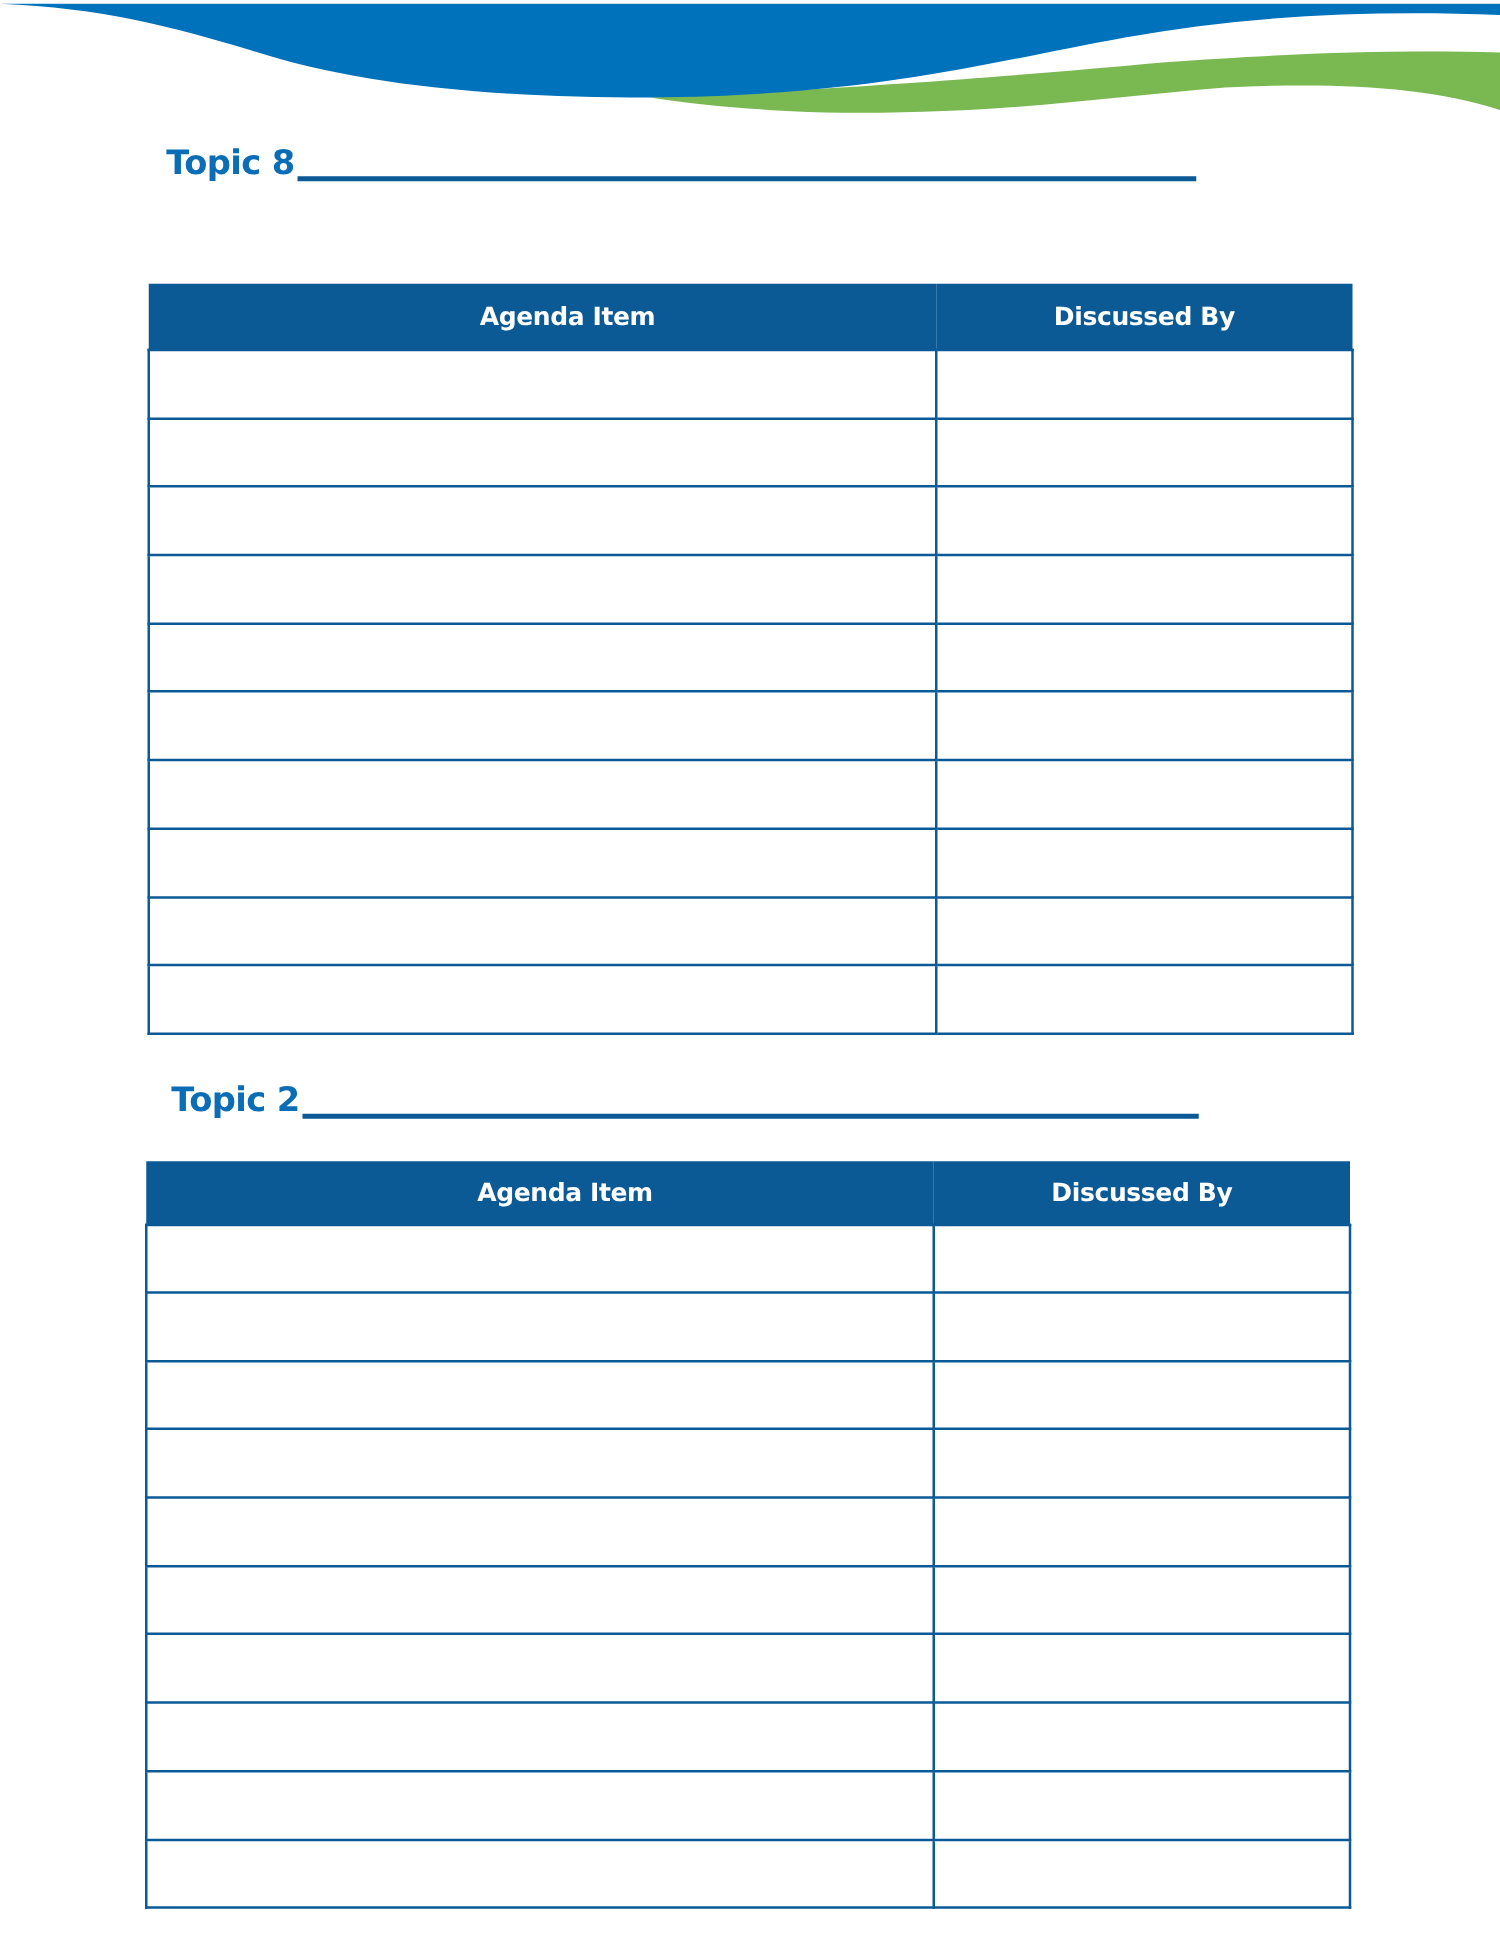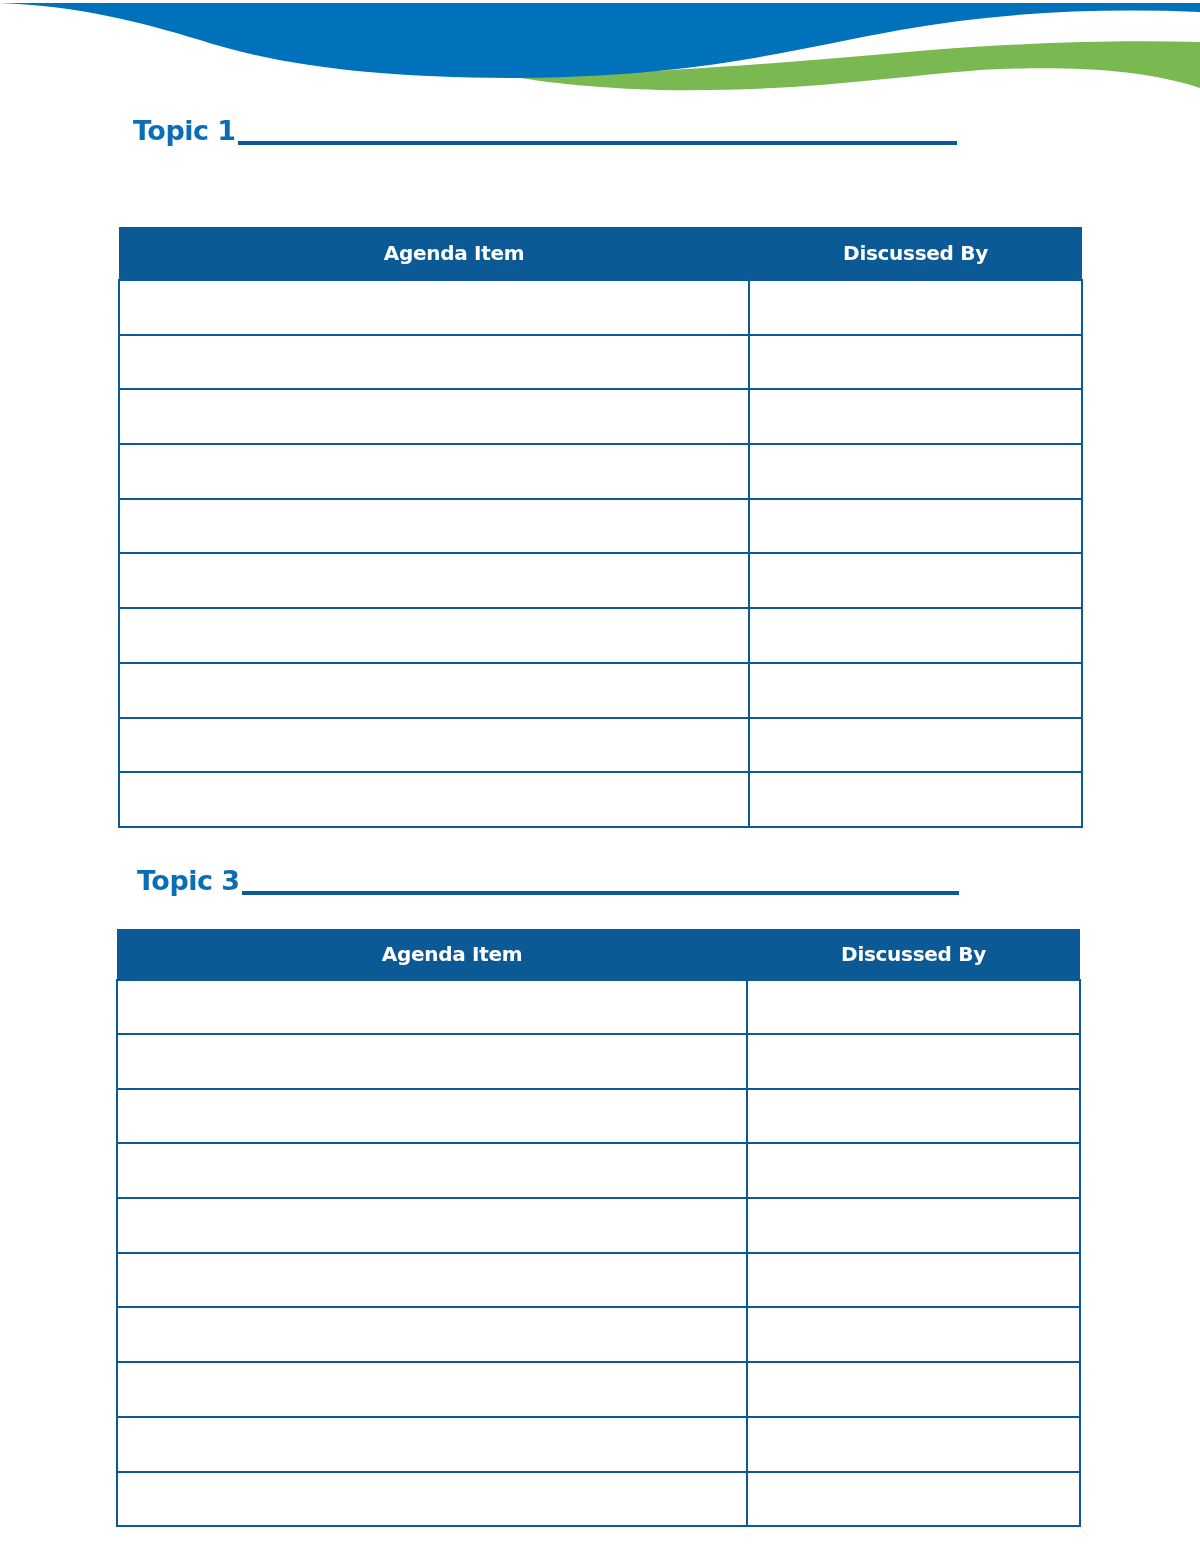--- a/index.html
+++ b/index.html
@@ -37,21 +37,21 @@
   </style>
 </head>
 <body>
 
 <svg class="wave" viewBox="0 0 1200 100" preserveAspectRatio="none">
   <path d="M520,78 C700,70 820,60 930,50 C1040,42 1120,40 1200,42 L1200,88 C1140,68 1060,66 980,70 C880,78 800,92 660,90 C600,88 560,84 520,78 Z" fill="#7ab851"></path>
   <path d="M0,3 L1200,3 L1200,12 C1100,8 1000,12 900,30 C780,52 700,76 520,78 C380,78 280,66 200,40 C140,22 80,6 0,3 Z" fill="#0072bb"></path>
 </svg>
 
 <div class="topic" style="left:133px; top:116px;">
-  <span class="topic-label">Topic 1</span>
+  <span class="topic-label">Topic 8</span>
   <span class="topic-line" style="width:719px;"></span>
 </div>
 
 <table class="agenda-table" style="left:118px; top:227px; width:963px;">
   <colgroup>
       <col style="width:630px">
       <col style="width:333px">
     </colgroup>
   <thead>
     <tr style="height:53px;">
@@ -97,21 +97,21 @@
         <td><input class="cell-input" value="" style=""></td>
       </tr>
     <tr style="height:54.7px;">
         <td><input class="cell-input" value="" style=""></td>
         <td><input class="cell-input" value="" style=""></td>
       </tr>
   </tbody>
 </table>
 
 <div class="topic" style="left:137px; top:866px;">
-  <span class="topic-label">Topic 3</span>
+  <span class="topic-label">Topic 2</span>
   <span class="topic-line" style="width:717px;"></span>
 </div>
 
 <table class="agenda-table" style="left:116px; top:929px; width:963px;">
   <colgroup>
       <col style="width:630px">
       <col style="width:333px">
     </colgroup>
   <thead>
     <tr style="height:51px;">

